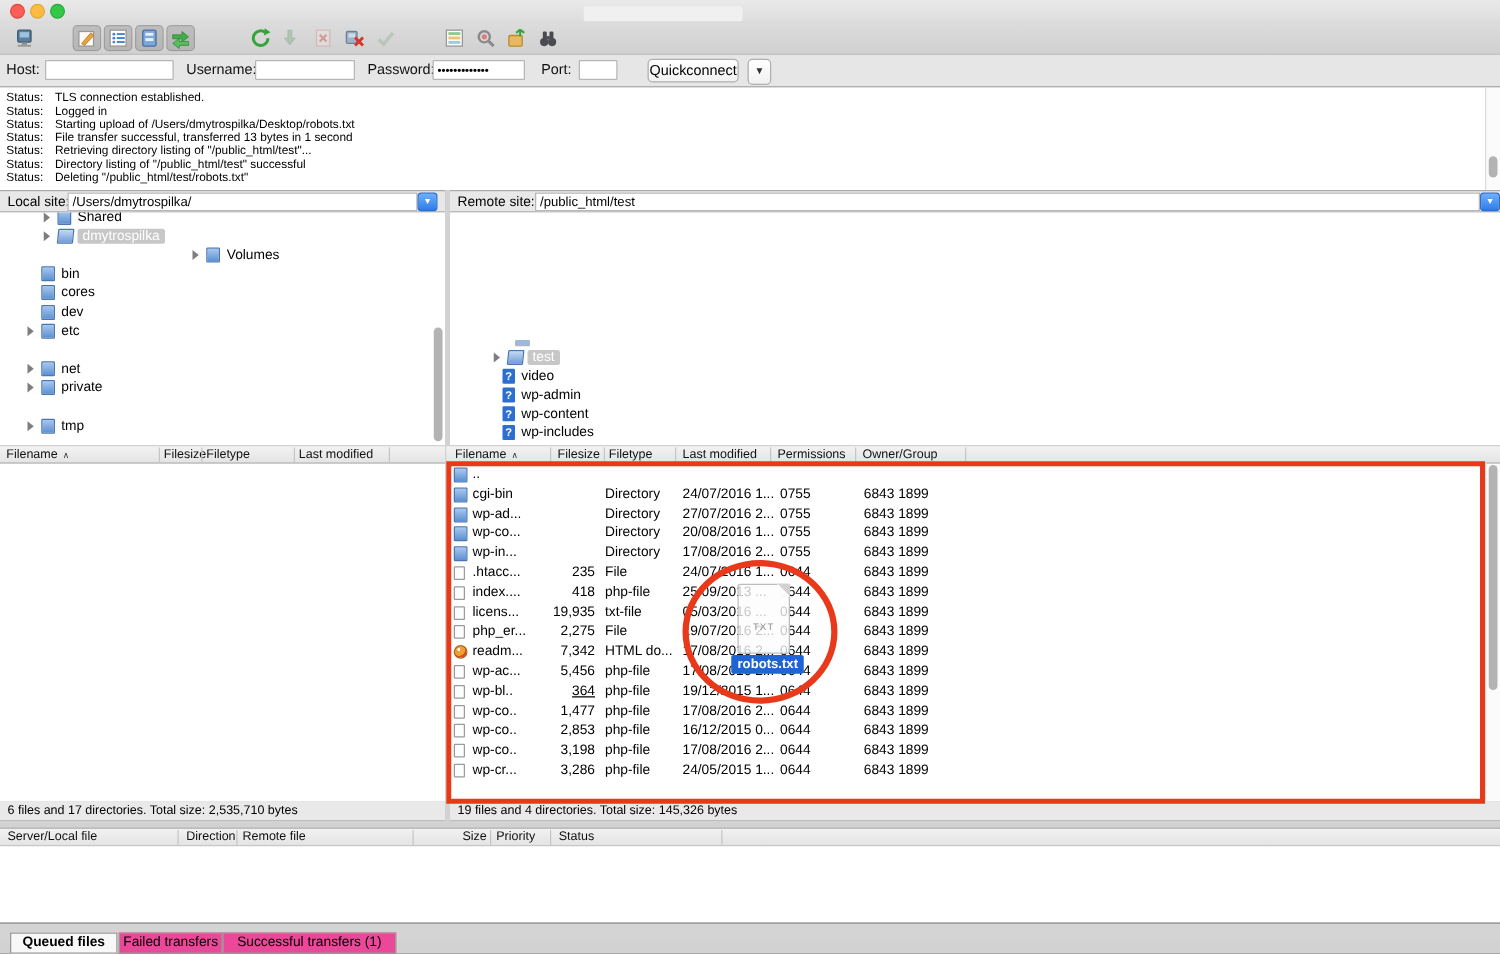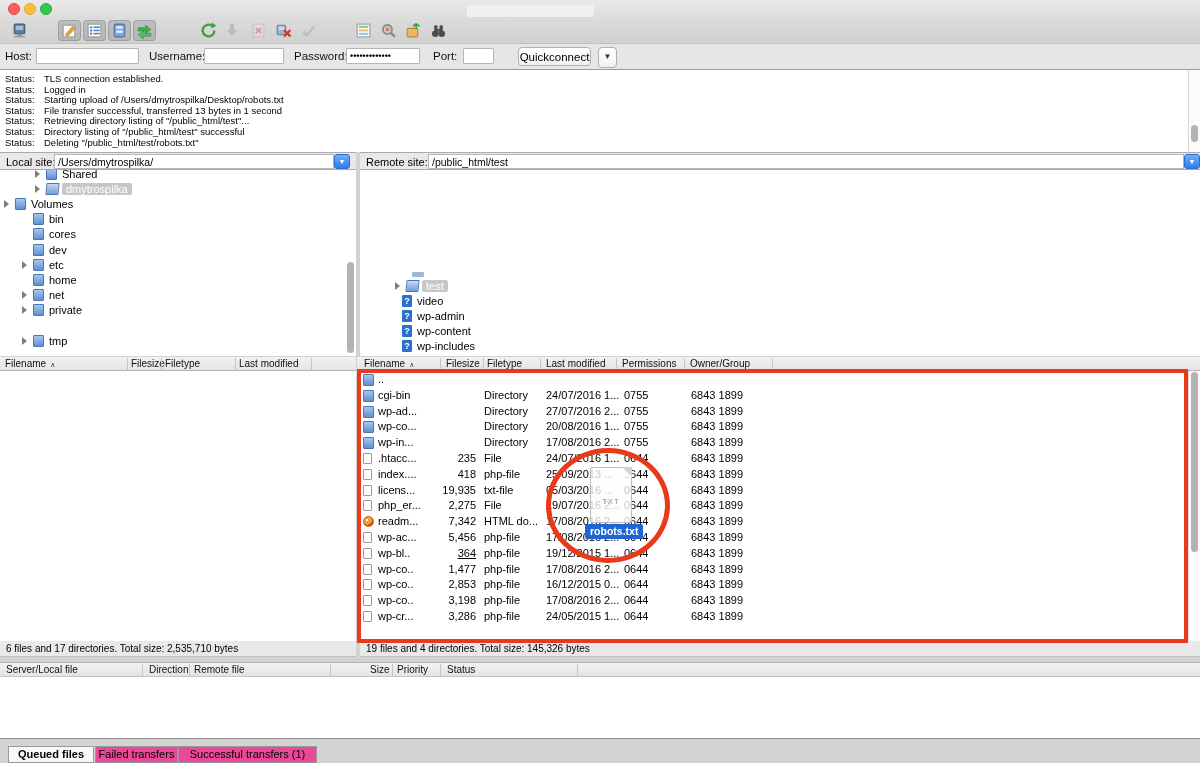--- a/index.html
+++ b/index.html
@@ -267,21 +267,21 @@
       <div class="treerow" style="top: -4px; left: 35px; right: 0px;">
         <span class="disc"></span>
         <div class="icon-folder"></div>
         <span class="treelabel">Shared</span>
       </div>
       <div class="treerow" style="top: 11.2px; left: 35px; right: 0px;">
         <span class="disc"></span>
         <div class="icon-folder-open"></div>
         <span class="treelabel sel">dmytrospilka</span>
       </div>
-      <div class="treerow" style="top: 26.4px; left: 4px; right: 0px;">
+      <div class="treerow" style="top: 26.4px; left: 22px; right: 0px; justify-content: center;">
         <span class="disc"></span>
         <div class="icon-folder"></div>
         <span class="treelabel">Volumes</span>
       </div>
       <div class="treerow" style="top: 41.6px; left: 22px; right: 0px;">
         <span class="disc blank"></span>
         <div class="icon-folder"></div>
         <span class="treelabel">bin</span>
       </div>
       <div class="treerow" style="top: 56.8px; left: 22px; right: 0px;">
@@ -291,25 +291,20 @@
       </div>
       <div class="treerow" style="top: 72px; left: 22px; right: 0px;">
         <span class="disc blank"></span>
         <div class="icon-folder"></div>
         <span class="treelabel">dev</span>
       </div>
       <div class="treerow" style="top: 87.2px; left: 22px; right: 0px;">
         <span class="disc"></span>
         <div class="icon-folder"></div>
         <span class="treelabel">etc</span>
-      </div>
-      <div class="treerow" style="top: 102.4px; left: 22px; right: 0px;">
-        <span class="disc blank"></span>
-        <div class="icon-folder"></div>
-        <span class="treelabel">home</span>
       </div>
       <div class="treerow" style="top: 117.6px; left: 22px; right: 0px;">
         <span class="disc"></span>
         <div class="icon-folder"></div>
         <span class="treelabel">net</span>
       </div>
       <div class="treerow" style="top: 132.8px; left: 22px; right: 0px;">
         <span class="disc"></span>
         <div class="icon-folder"></div>
         <span class="treelabel">private</span>

